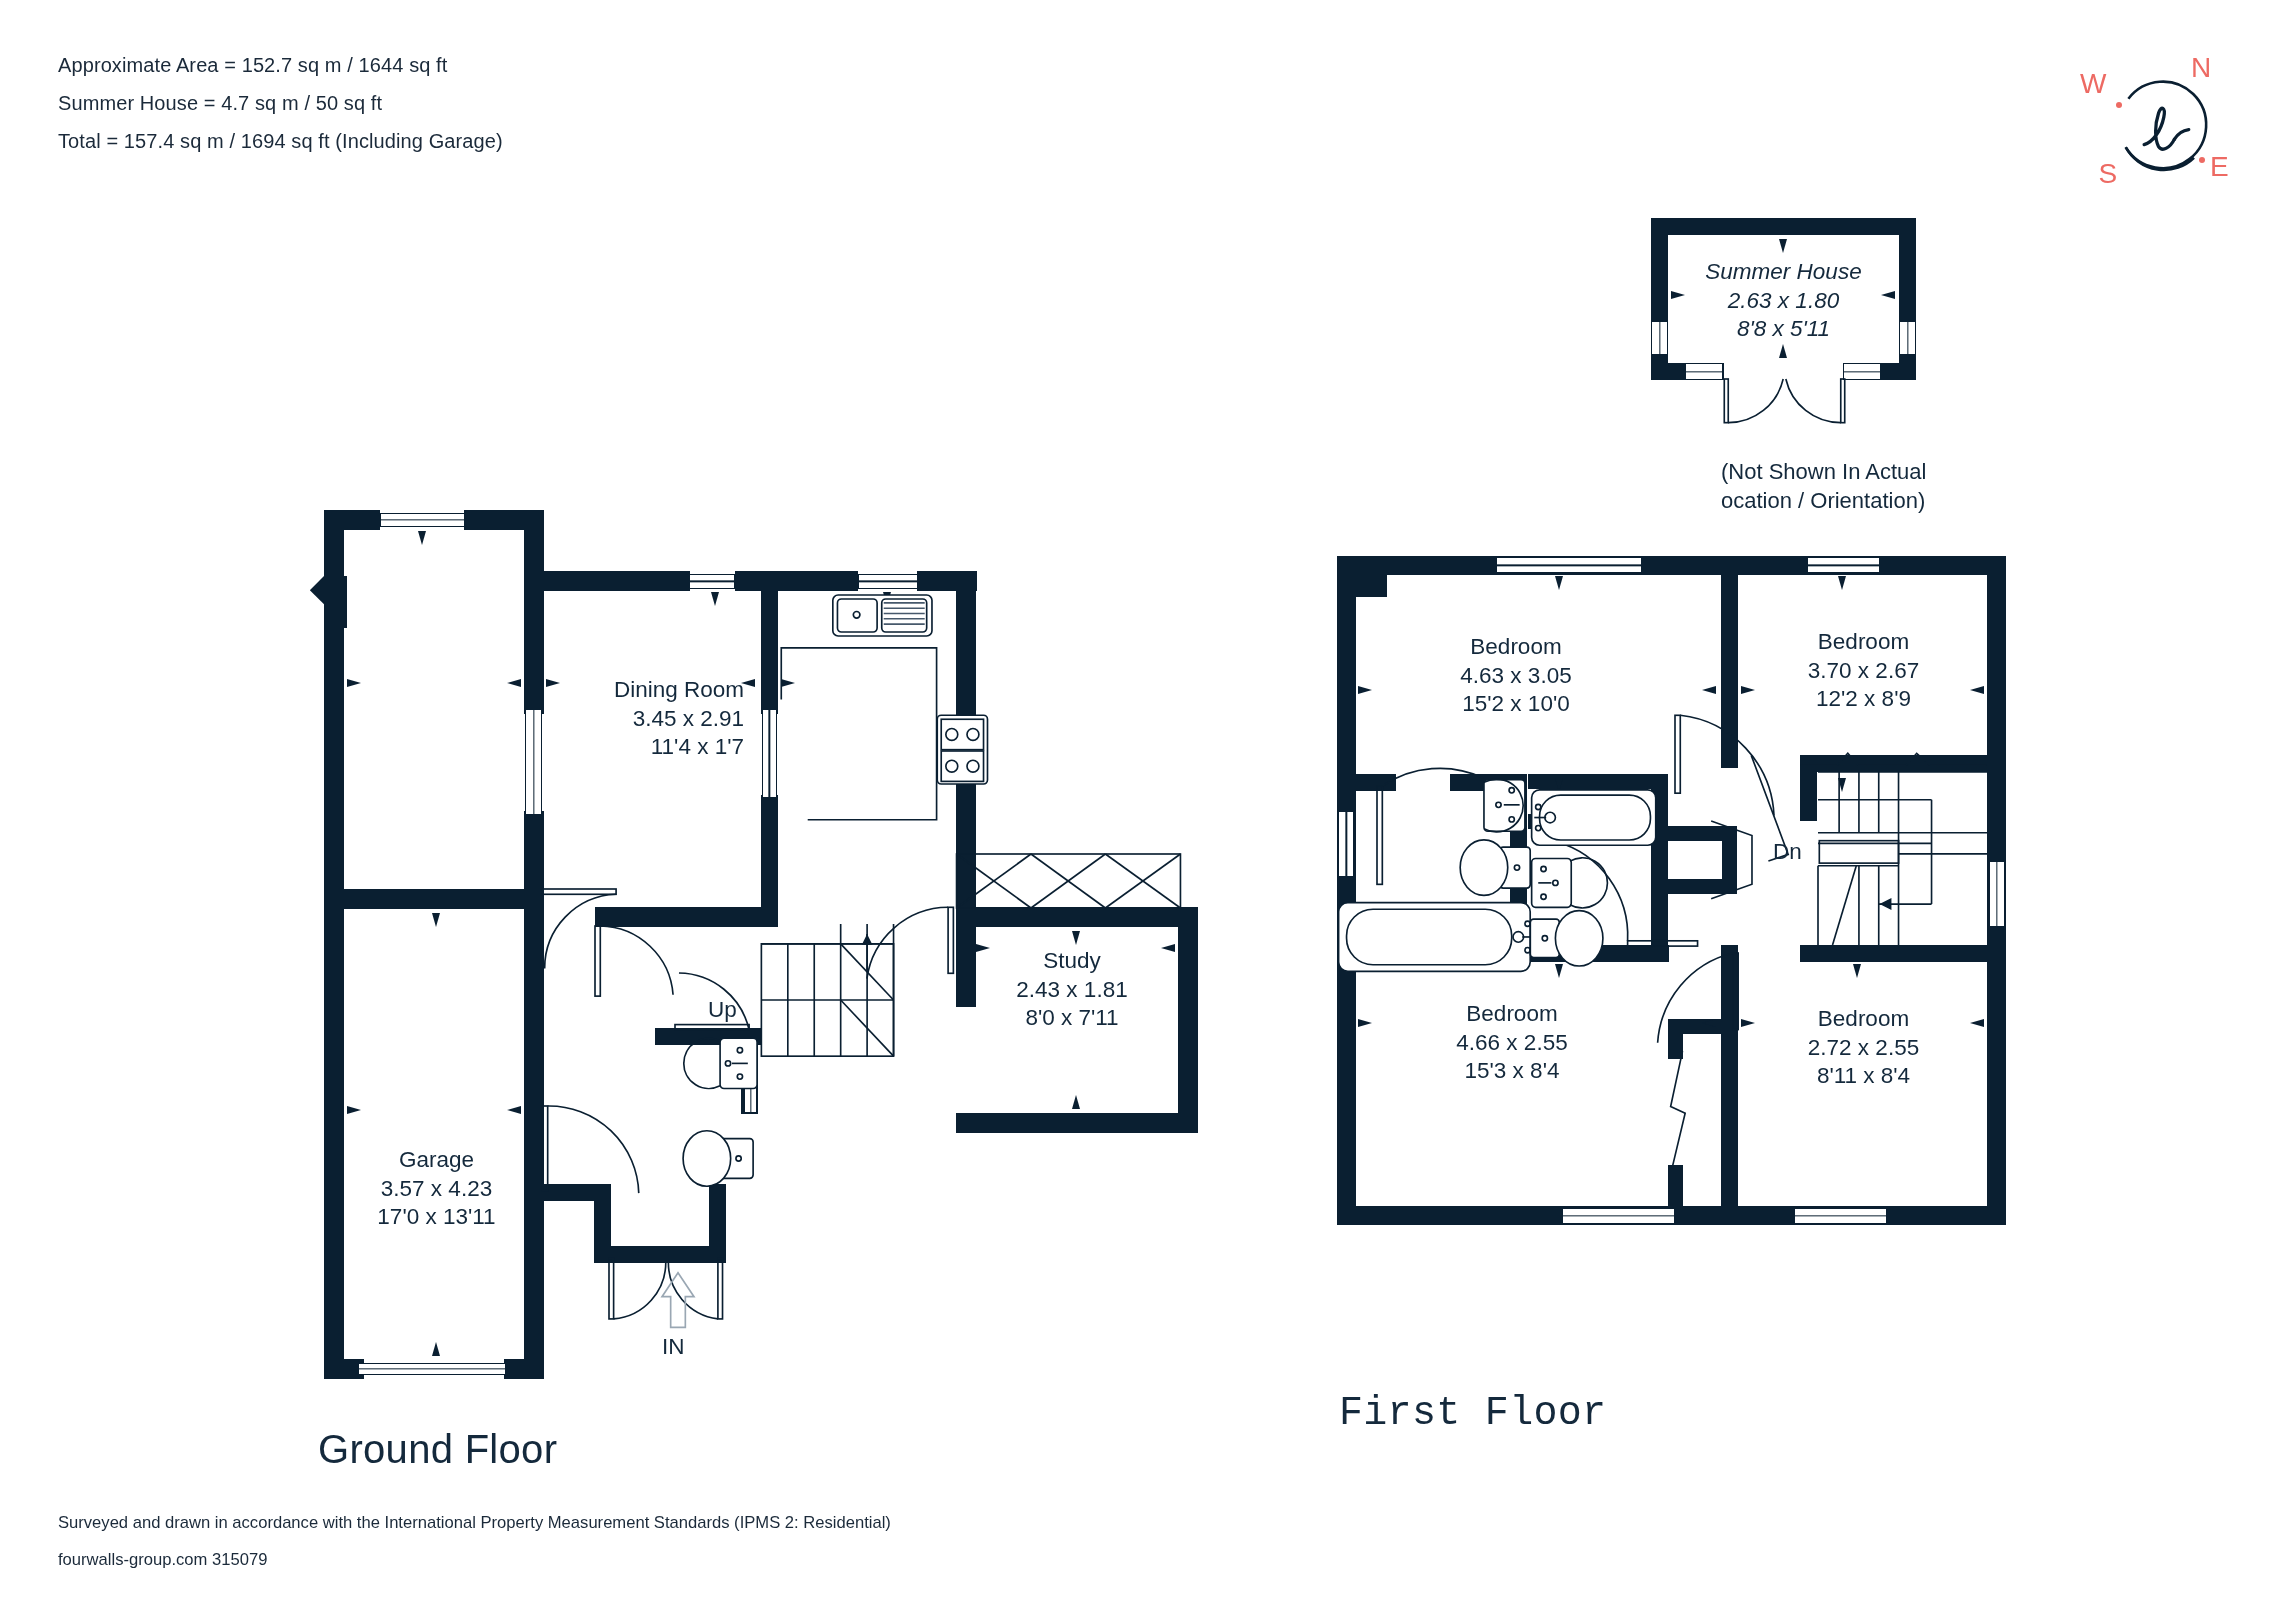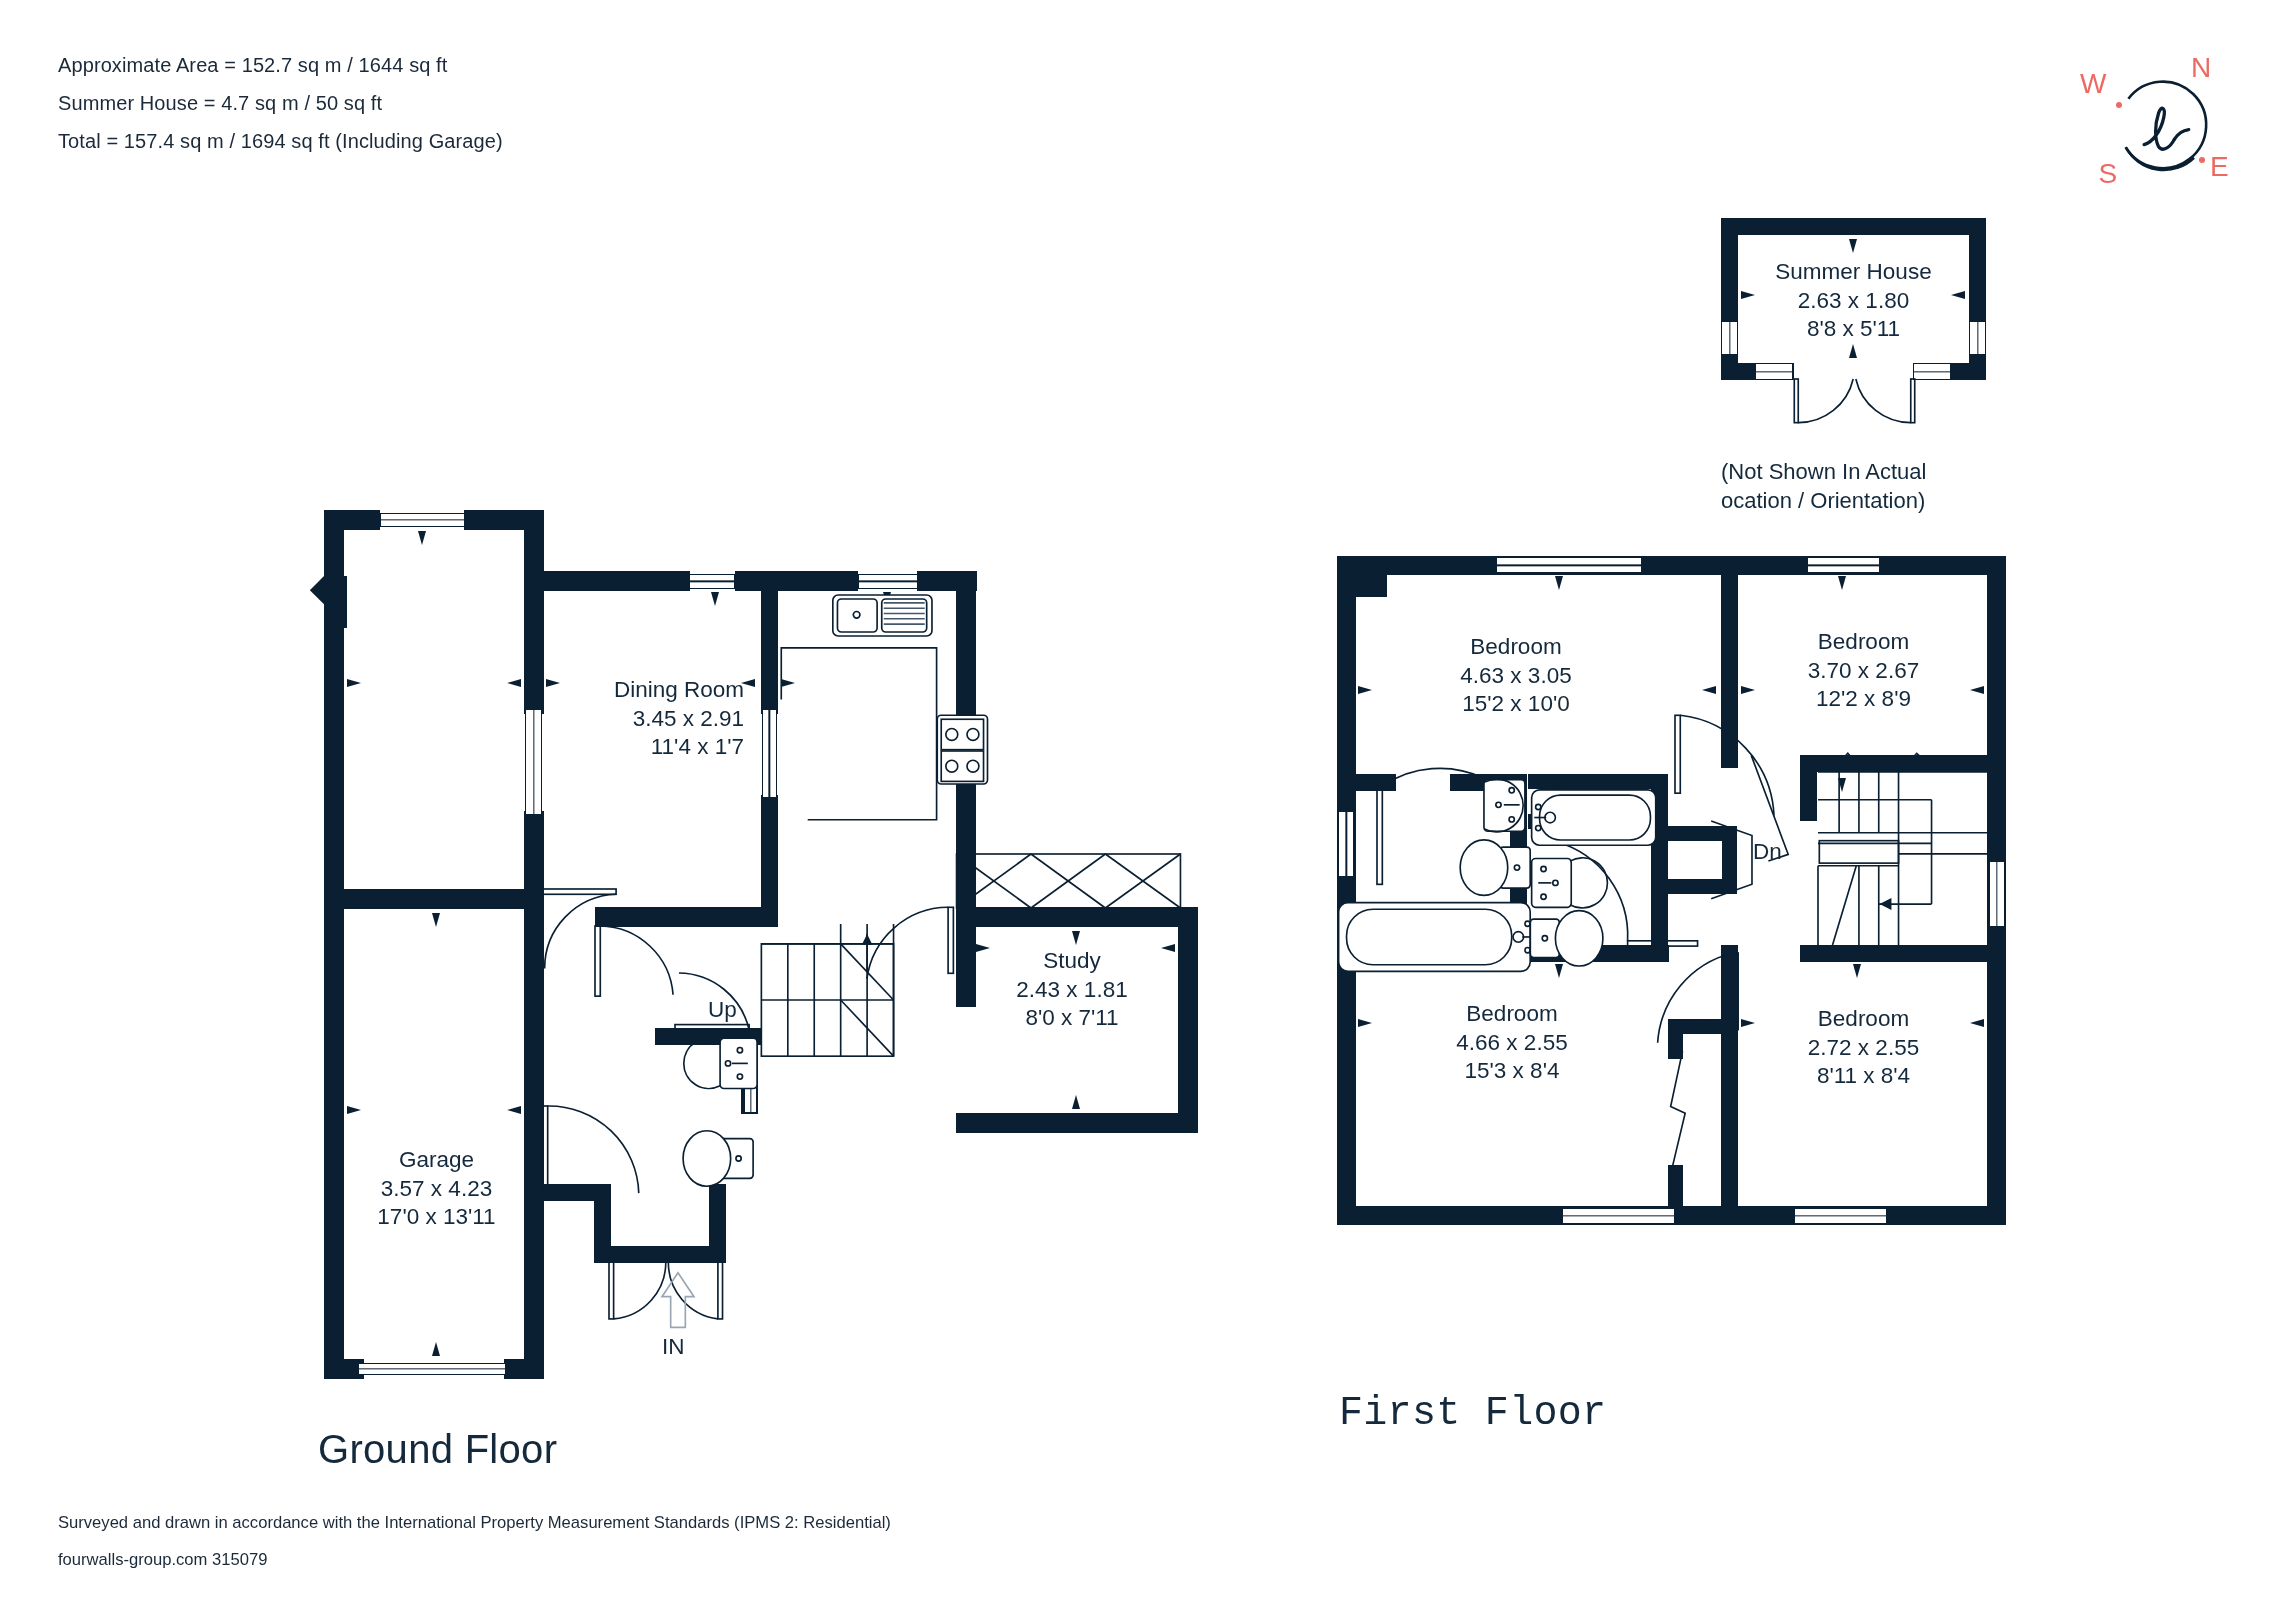--- a/index.html
+++ b/index.html
@@ -70,21 +70,21 @@
     <path class="thin" style="stroke-width:5;stroke-linecap:round" d="M 98 92 C 104 82 112 78 120 77"></path>
   </svg>
   <span class="lbl n">N</span>
   <span class="lbl e">E</span>
   <span class="lbl s">S</span>
   <span class="lbl w">W</span>
   <span class="dot dotw"></span>
   <span class="dot dote"></span>
 </div>
 
-<div class="abs" id="summer-house" style="left:1721px;top:218px;width:278px;height:238px;">
+<div class="abs" id="summer-house" style="left:1651px;top:218px;width:278px;height:238px;font-style:italic;">
 
   <div class="wall" style="left:0;top:0;width:265px;height:17px;"></div>
   <div class="wall" style="left:0;top:0;width:17px;height:162px;"></div>
   <div class="wall" style="left:248px;top:0;width:17px;height:162px;"></div>
   <div class="wall" style="left:0;top:145px;width:73px;height:17px;"></div>
   <div class="wall" style="left:192px;top:145px;width:73px;height:17px;"></div>
 
   <div class="win v" style="left:0px;top:103px;width:17px;height:34px;"></div>
   <div class="win v" style="left:248px;top:103px;width:17px;height:34px;"></div>
 
@@ -472,21 +472,21 @@
   <div class="room-label" style="left:66px;top:444px;width:218px;">
     <span class="nm">Bedroom</span>
     <span class="d1">4.66 x 2.55</span>
     <span class="d2">15'3 x 8'4</span>
   </div>
   <div class="room-label" style="left:427px;top:449px;width:199px;">
     <span class="nm">Bedroom</span>
     <span class="d1">2.72 x 2.55</span>
     <span class="d2">8'11 x 8'4</span>
   </div>
-  <div class="small-lbl" style="left:416px;top:283px;">Dn</div>
+  <div class="small-lbl" style="left:436px;top:283px;">Dn</div>
 </div>
 
 <div id="gf-title" class="abs floor-title">Ground Floor</div>
 <div id="ff-title" class="abs floor-title">First Floor</div>
 
 <div id="footer" class="abs">
   <div class="l1">Surveyed and drawn in accordance with the International Property Measurement Standards (IPMS 2: Residential)</div>
   <div class="l2">fourwalls-group.com 315079</div>
 </div>
 

